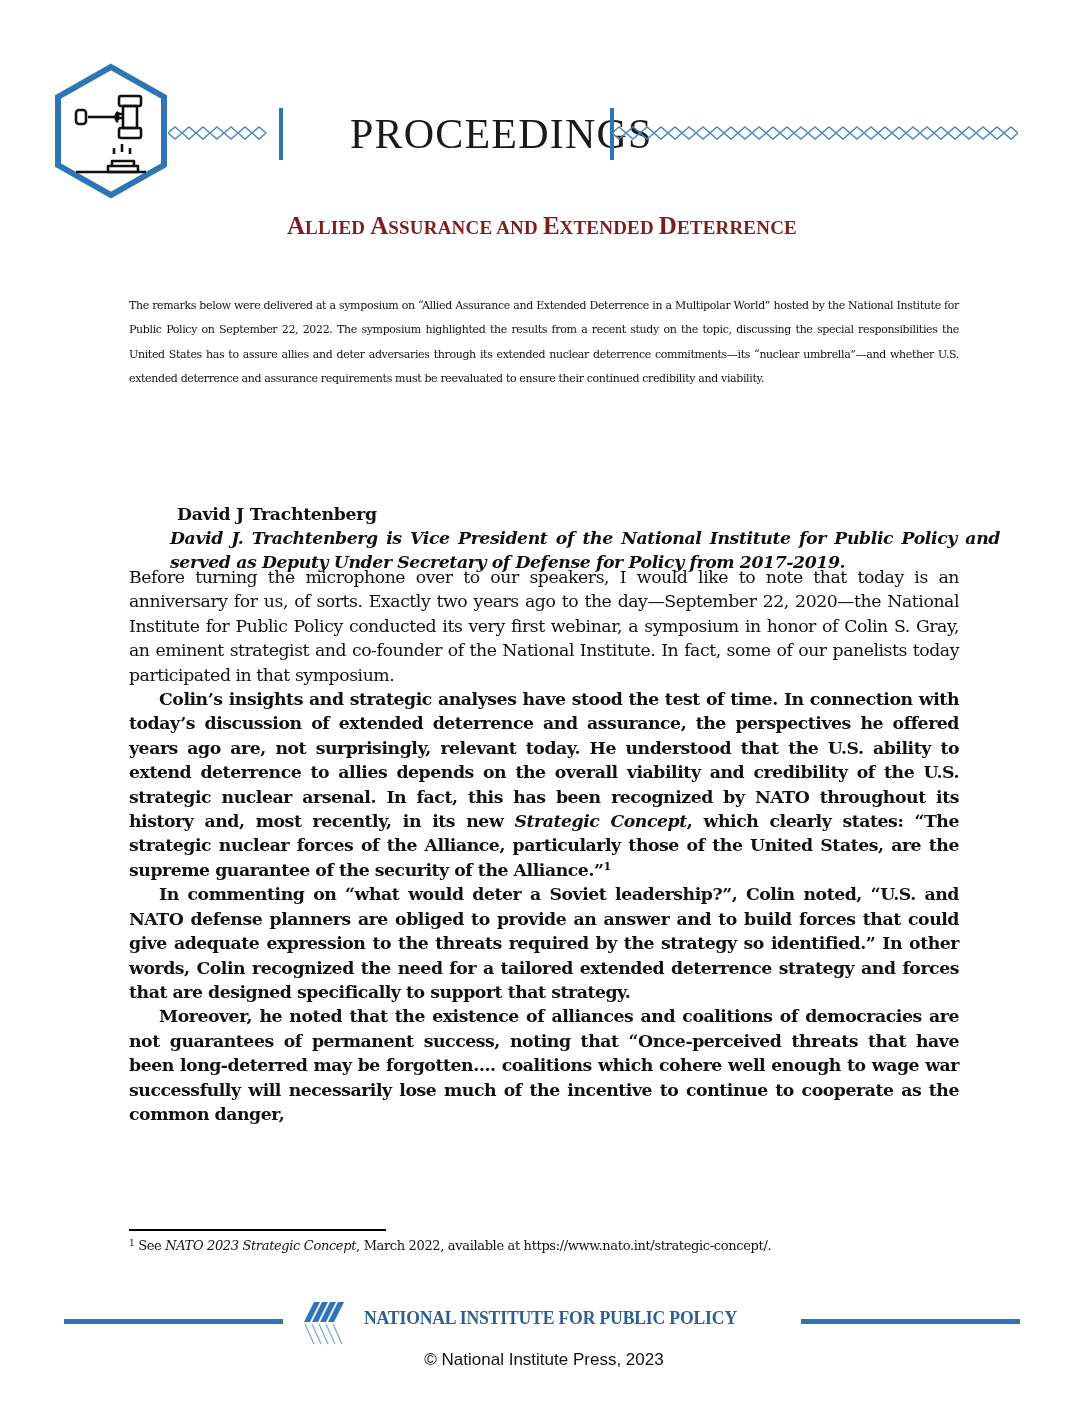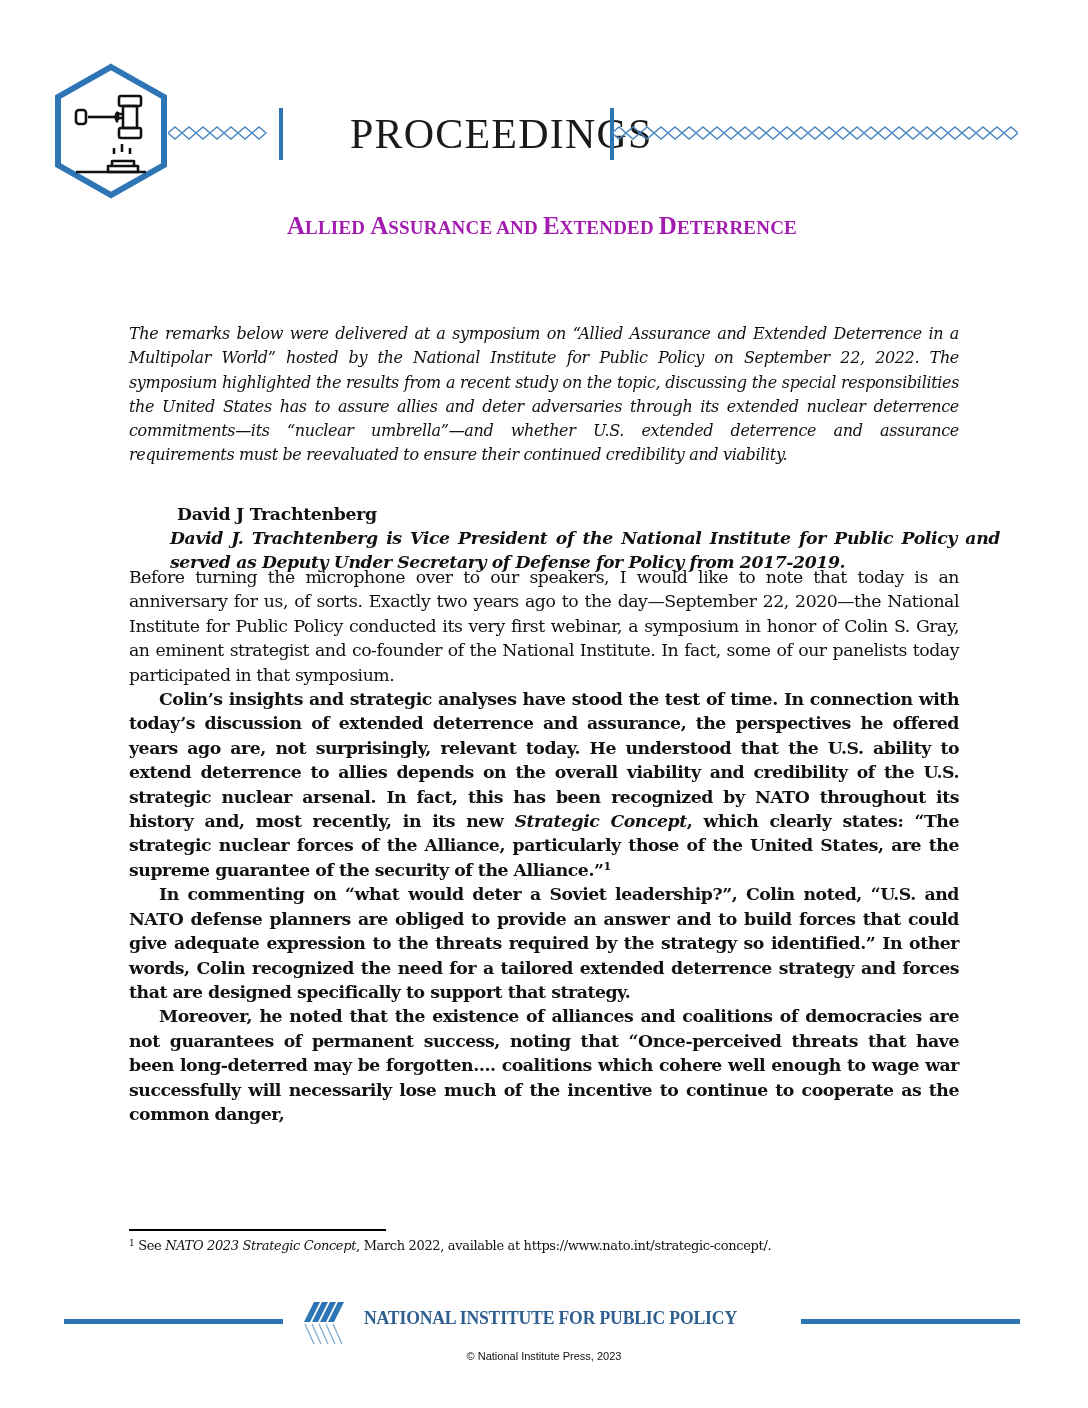--- a/index.html
+++ b/index.html
@@ -9,43 +9,43 @@
     .header { position: absolute; left: 0; top: 0; width: 1088px; height: 200px; }
     .hex-logo { position: absolute; left: 52px; top: 62px; width: 118px; height: 138px; }
     .chain { position: absolute; top: 126px; height: 14px; }
     .chain-left { left: 168px; width: 104px; }
     .chain-right { left: 612px; width: 412px; }
     .vbar { position: absolute; top: 108px; width: 4px; height: 52px; background: #2e75b6; }
     .vbar-left { left: 279px; }
     .vbar-right { left: 610px; }
     .proceedings { position: absolute; left: 302px; top: 108px; font-family: Liberation Serif, serif; font-size: 42px; letter-spacing: 1.2px; color: #1a1a1a; line-height: 52px; margin-left: 48px; }
 
-    .title { position: absolute; left: 0; top: 208px; width: 1056px; text-align: center; font-family: "Liberation Serif", serif; font-weight: bold; color: #a21caf; line-height: 36px; padding-left: 28px; }
+    .title { position: absolute; left: 0; top: 208px; width: 1056px; text-align: center; font-family: "Liberation Serif", serif; font-weight: bold; color: #7f1d1d; line-height: 36px; padding-left: 28px; }
     .title .big { font-size: 25px; }
     .title .sc { font-size: 19px; letter-spacing: 0.2px; }
 
     .content { position: absolute; left: 129px; width: 830px; }
-    .intro { top: 294px; font-style: italic; font-size: 16px; line-height: 24.3px; text-align: justify; text-align-last: left; letter-spacing: -0.35px; margin-top: 28px; }
+    .intro { top: 294px; font-size: 11px; line-height: 24.3px; text-align: justify; text-align-last: left; letter-spacing: -0.35px; }
     .speaker-name { top: 502px; font-weight: bold; font-size: 17.3px; line-height: 24.3px; letter-spacing: -0.3px; margin-left: 48px; }
     .speaker-bio { top: 526px; font-weight: bold; font-style: italic; font-size: 17.3px; line-height: 24.3px; text-align: justify; text-align-last: left; letter-spacing: -0.4px; margin-left: 41px; }
     .body { top: 565px; font-size: 17.3px; line-height: 24.4px; letter-spacing: -0.45px; }
     .body p { text-align: justify; text-align-last: left; }
     .body p.indent { text-indent: 30px; font-weight: bold; }
     .body sup { font-size: 11px; vertical-align: 6px; line-height: 0; }
 
     .footnote-rule { position: absolute; left: 129px; top: 1229px; width: 257px; height: 1.5px; background: #000; }
     .footnote { position: absolute; left: 129px; top: 1237px; font-size: 13px; line-height: 18px; letter-spacing: -0.35px; }
     .footnote sup { font-size: 9px; vertical-align: 4px; line-height: 0; }
 
     .footer-line { position: absolute; top: 1319px; height: 5px; background: #2e75b6; }
     .footer-line-left { left: 64px; width: 219px; }
     .footer-line-right { left: 801px; width: 219px; }
     .nipp-mark { position: absolute; left: 302px; top: 1300px; width: 50px; height: 46px; }
     .nipp-name { position: absolute; left: 364px; top: 1307px; font-family: "Liberation Serif", serif; font-weight: bold; font-size: 19px; color: #2e5f8f; letter-spacing: -0.2px; transform: scaleX(0.93); transform-origin: left center; }
-    .copyright { position: absolute; left: 0; top: 1350px; width: 1088px; text-align: center; font-family: "Liberation Sans", sans-serif; font-size: 11px; color: #111; }
+    .copyright { position: absolute; left: 0; top: 1350px; width: 1088px; text-align: center; font-family: "Liberation Sans", sans-serif; font-size: 17px; color: #111; }
   </style>
 </head>
 <body>
 
 <div class="header">
   <svg class="hex-logo" viewBox="0 0 118 138">
     <polygon points="59,5 112,35 112,103 59,133 6,103 6,35" fill="#fff" stroke="#2e75b6" stroke-width="6"></polygon>
     <g fill="none" stroke="#111" stroke-width="2.6" stroke-linejoin="round">
       <rect x="67" y="34" width="22" height="10" rx="2"></rect>
       <rect x="71" y="44" width="14" height="22"></rect>

